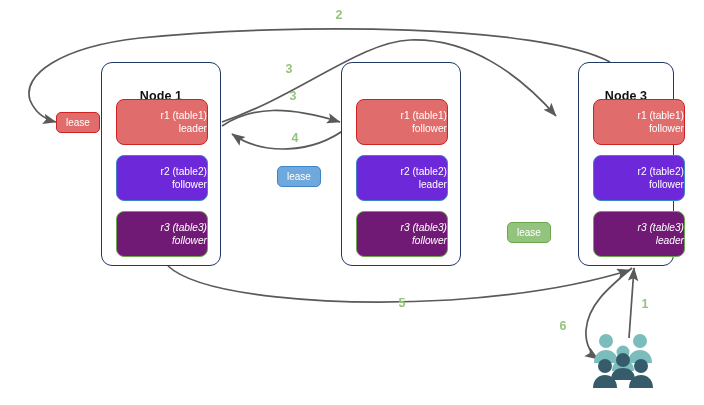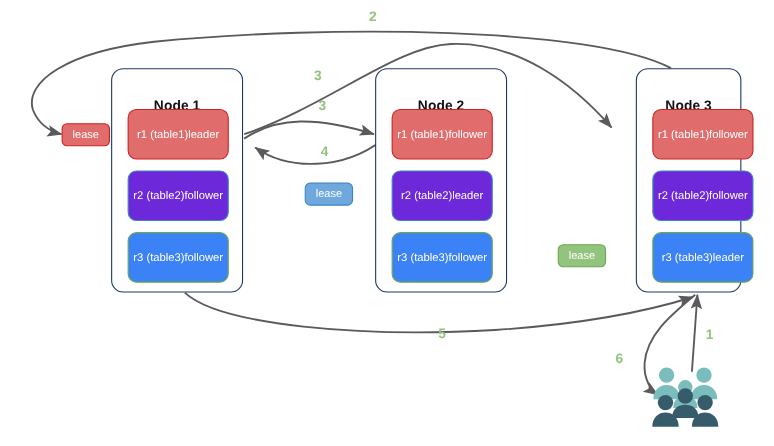--- a/index.html
+++ b/index.html
@@ -46,28 +46,28 @@
     position: absolute;
     left: 14px;
     width: 92px;
     height: 46px;
     border-radius: 8px;
     box-sizing: border-box;
     color: #ffffff;
     font-size: 10.2px;
     line-height: 13px;
     display: flex;
-    flex-direction: row;
-    align-items: center;
+    flex-direction: column;
+    align-items: flex-end;
     justify-content: center;
     text-align: center;
   }
   .rep-red   { background: #e06c6c; border: 1.6px solid #cc2222; }
   .rep-blue  { background: #6d28d9; border: 1.6px solid #3d85c6; }
-  .rep-green { background: #3b82f6; border: 1.6px solid #6aa84f; }
+  .rep-green { background: #701a75; border: 1.6px solid #6aa84f; font-style: italic; }
   .lease {
     position: absolute;
     height: 21px;
     border-radius: 5px;
     box-sizing: border-box;
     color: #ffffff;
     font-size: 10px;
     display: flex;
     align-items: center;
     justify-content: center;
@@ -129,21 +129,20 @@
       <span>r2 (table2)</span>
       <span>follower</span>
     </div>
     <div class="replica rep-green" style="top:148px;">
       <span>r3 (table3)</span>
       <span>follower</span>
     </div>
   </div>
 
   <div class="node" style="left:341px; top:62px; width:120px; height:204px;">
-    <div class="node-title">Node 2</div>
     <div class="replica rep-red" style="top:36px;">
       <span>r1 (table1)</span>
       <span>follower</span>
     </div>
     <div class="replica rep-blue" style="top:92px;">
       <span>r2 (table2)</span>
       <span>leader</span>
     </div>
     <div class="replica rep-green" style="top:148px;">
       <span>r3 (table3)</span>

